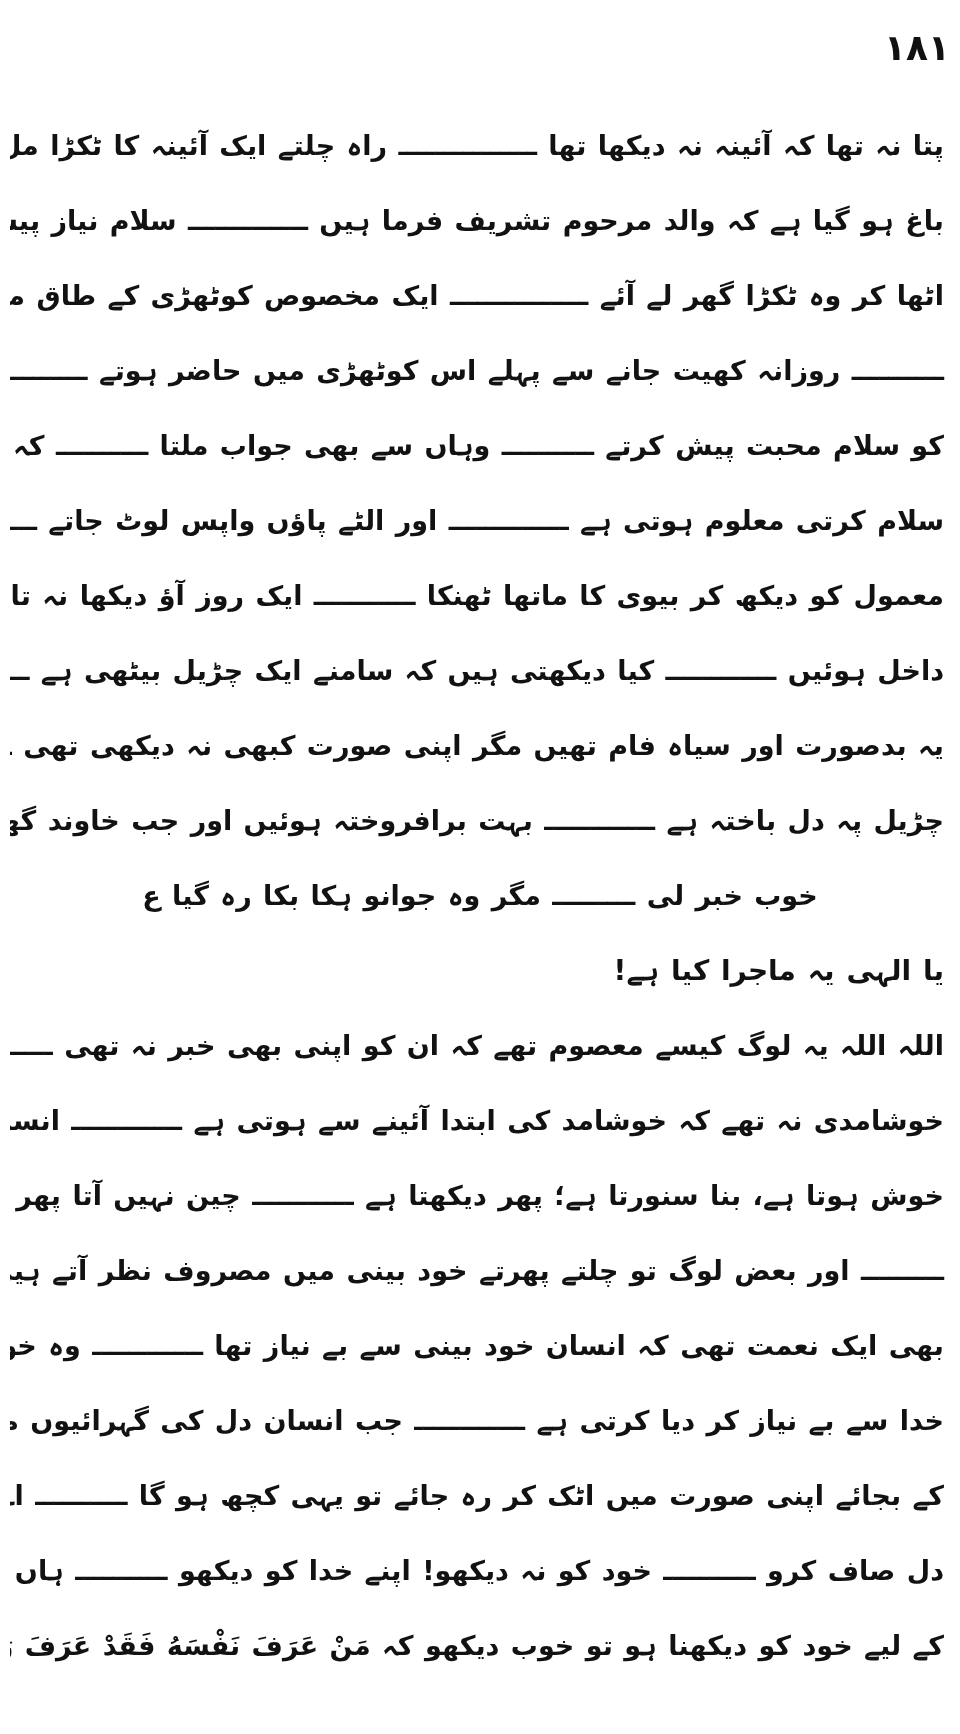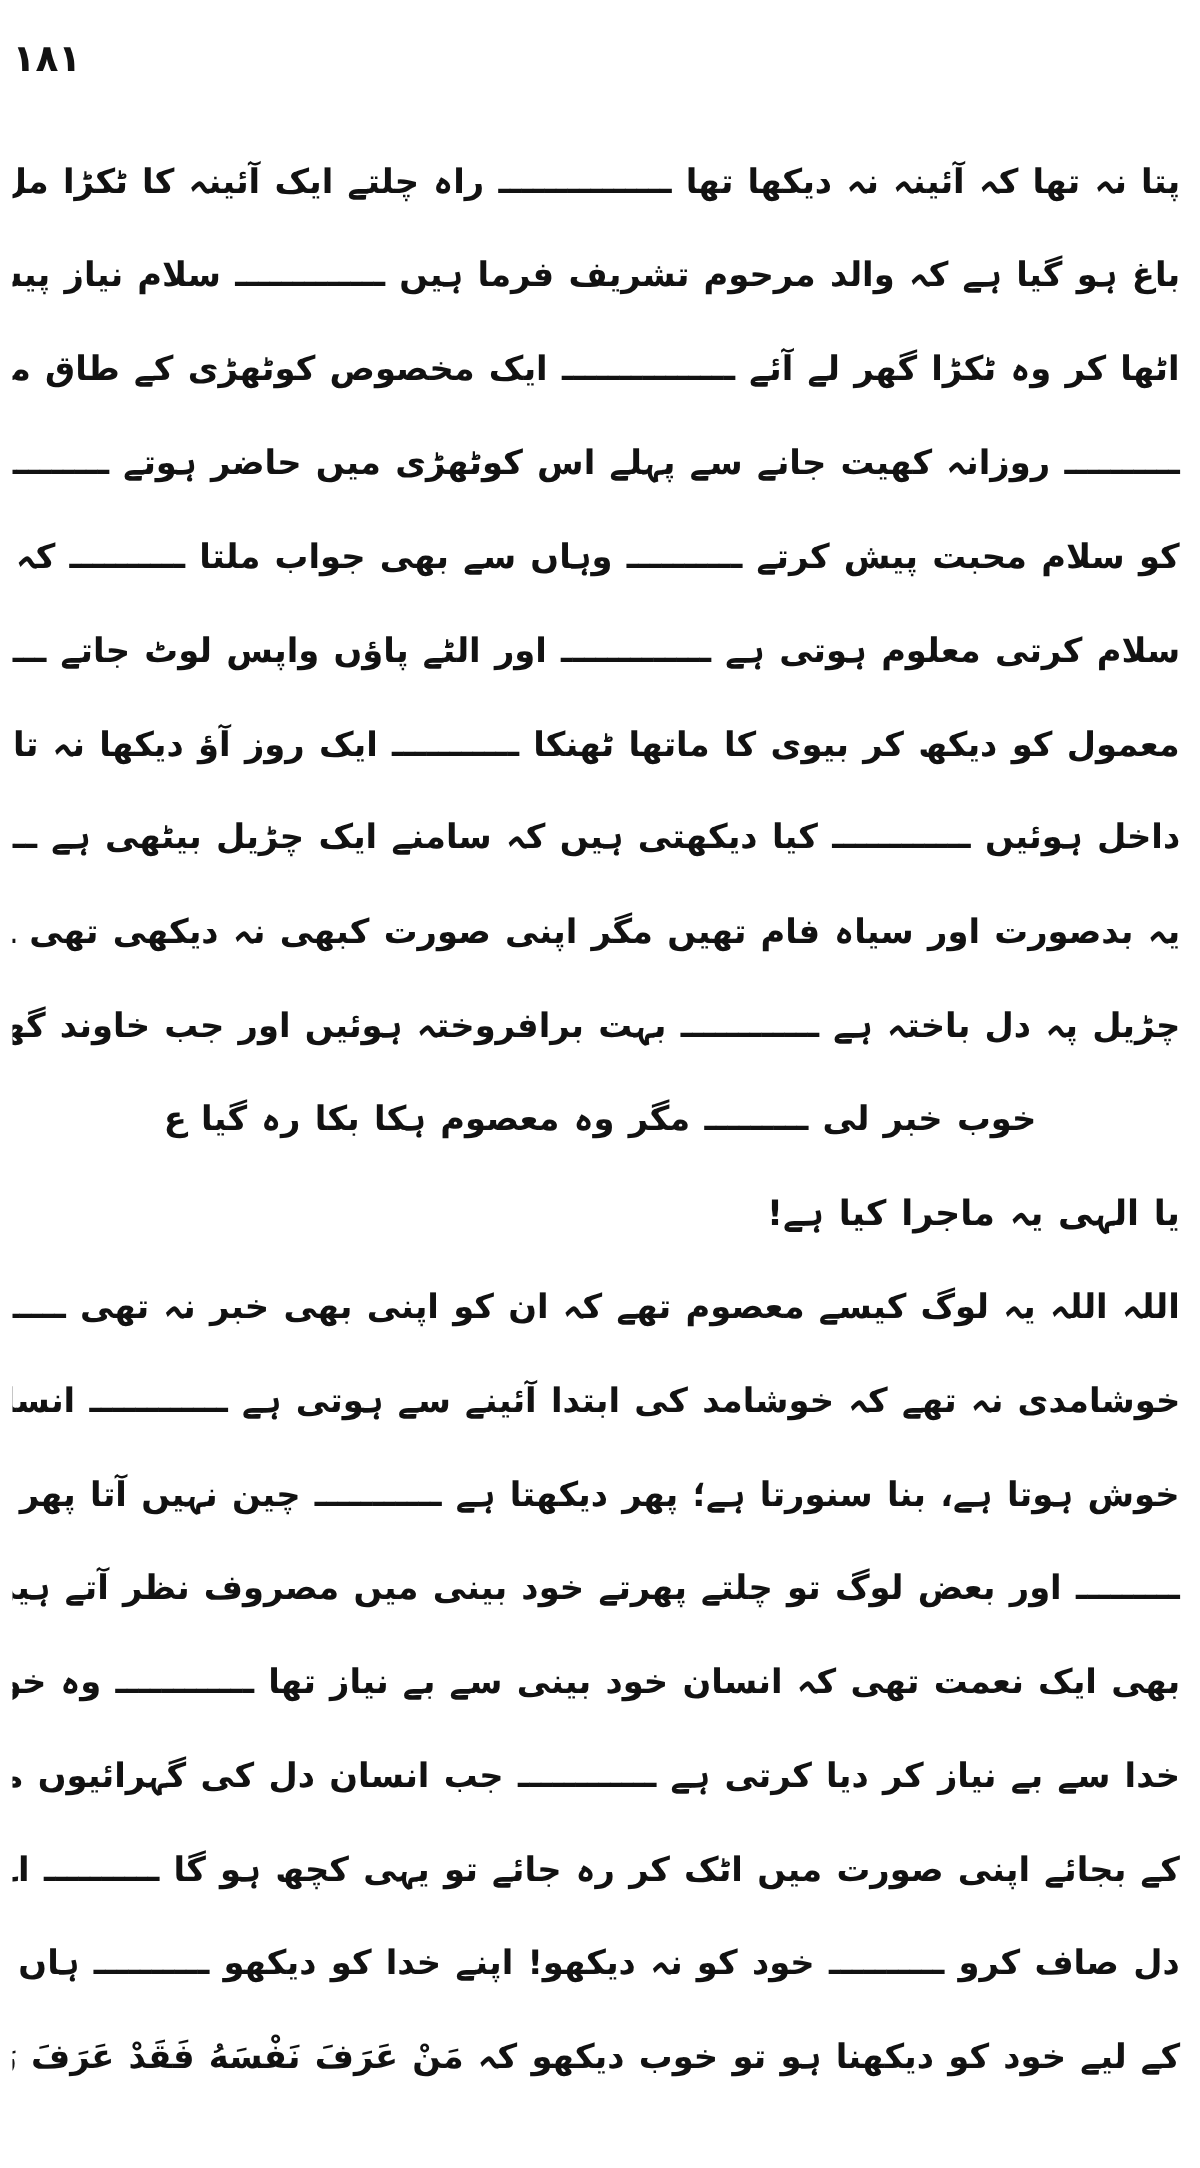--- a/index.html
+++ b/index.html
@@ -10,22 +10,22 @@
     font-family:"DejaVu Sans",sans-serif;
     overflow:hidden;
   }
   .page{
     box-sizing:border-box;
     width:960px;height:1734px;
     padding:16px 10px 0 10px;
     background:#ffffff;
   }
   .page-number{
-    text-align:left;
-    font-size:30px;
+    text-align:right;
+    font-size:36px;
     font-weight:bold;
     height:64px;
     line-height:64px;
     letter-spacing:3px;
     color:#111;
   }
   .text-body{
     margin-top:28px;
   }
   .line{
@@ -62,21 +62,21 @@
       <div class="line justify" dir="rtl">پتا نہ تھا کہ آئینہ نہ دیکھا تھا ـــــــــــــــ راہ چلتے ایک آئینہ کا ٹکڑا مل گیا، اٹھا کر جو دیکھا، دل باغ</div>
       <div class="line justify" dir="rtl">باغ ہو گیا ہے کہ والد مرحوم تشریف فرما ہیں ـــــــــــــ سلام نیاز پیش کیا اور ادب و احترام</div>
       <div class="line justify" dir="rtl">اٹھا کر وہ ٹکڑا گھر لے آئے ـــــــــــــــ ایک مخصوص کوٹھڑی کے طاق میں سجایا اور مقفل کر دیا</div>
       <div class="line justify" dir="rtl">ــــــــــ روزانہ کھیت جانے سے پہلے اس کوٹھڑی میں حاضر ہوتے ــــــــــ والد مرحوم</div>
       <div class="line justify" dir="rtl">کو سلام محبت پیش کرتے ــــــــــ وہاں سے بھی جواب ملتا ــــــــــ کہ اپنی صورت آئینے میں</div>
       <div class="line justify" dir="rtl">سلام کرتی معلوم ہوتی ہے ـــــــــــــ اور الٹے پاؤں واپس لوٹ جاتے ــــــــــ اس یومیہ</div>
       <div class="line justify" dir="rtl">معمول کو دیکھ کر بیوی کا ماتھا ٹھنکا ـــــــــــ ایک روز آؤ دیکھا نہ تاؤ، جھپٹ تالا توڑا اندر</div>
       <div class="line justify" dir="rtl">داخل ہوئیں ــــــــــــ کیا دیکھتی ہیں کہ سامنے ایک چڑیل بیٹھی ہے ــــــــــــ اتفاق سے</div>
       <div class="line justify" dir="rtl">یہ بدصورت اور سیاہ فام تھیں مگر اپنی صورت کبھی نہ دیکھی تھی ــــــــ سمجھیں کہ خاوند اس</div>
       <div class="line justify" dir="rtl">چڑیل پہ دل باختہ ہے ــــــــــــ بہت برافروختہ ہوئیں اور جب خاوند گھر میں داخل ہوا تو</div>
-      <div class="line center" dir="rtl">خوب خبر لی ـــــــــ مگر وہ معصوم ہکا بکا رہ گیا ع</div>
+      <div class="line center" dir="rtl">خوب خبر لی ـــــــــ مگر وہ جوانو ہکا بکا رہ گیا ع</div>
       <div class="line center verse" dir="rtl">یا الہی یہ ماجرا کیا ہے!</div>
       <div class="line justify" dir="rtl">اللہ اللہ یہ لوگ کیسے معصوم تھے کہ ان کو اپنی بھی خبر نہ تھی ــــــــــ غالباً اسی لیے</div>
       <div class="line justify" dir="rtl">خوشامدی نہ تھے کہ خوشامد کی ابتدا آئینے سے ہوتی ہے ــــــــــــ انسان خود کو دیکھ دیکھ کر</div>
       <div class="line justify" dir="rtl">خوش ہوتا ہے، بنا سنورتا ہے؛ پھر دیکھتا ہے ـــــــــــ چین نہیں آتا پھر دیکھتا ہے</div>
       <div class="line justify" dir="rtl">ـــــــــ اور بعض لوگ تو چلتے پھرتے خود بینی میں مصروف نظر آتے ہیں ــــــــ لیکن بے خبری</div>
       <div class="line justify" dir="rtl">بھی ایک نعمت تھی کہ انسان خود بینی سے بے نیاز تھا ــــــــــــ وہ خود بینی جو انسان کو</div>
       <div class="line justify" dir="rtl">خدا سے بے نیاز کر دیا کرتی ہے ــــــــــــ جب انسان دل کی گہرائیوں میں اترنے</div>
       <div class="line justify" dir="rtl">کے بجائے اپنی صورت میں اٹک کر رہ جائے تو یہی کچھ ہو گا ــــــــــ اے جوانو! آئینہ</div>
       <div class="line justify" dir="rtl">دل صاف کرو ــــــــــ خود کو نہ دیکھو! اپنے خدا کو دیکھو ــــــــــ ہاں اگر خدا کو دیکھنے</div>
       <div class="line justify" dir="rtl">کے لیے خود کو دیکھنا ہو تو خوب دیکھو کہ مَنْ عَرَفَ نَفْسَهُ فَقَدْ عَرَفَ رَبَّهُ ہے</div>

